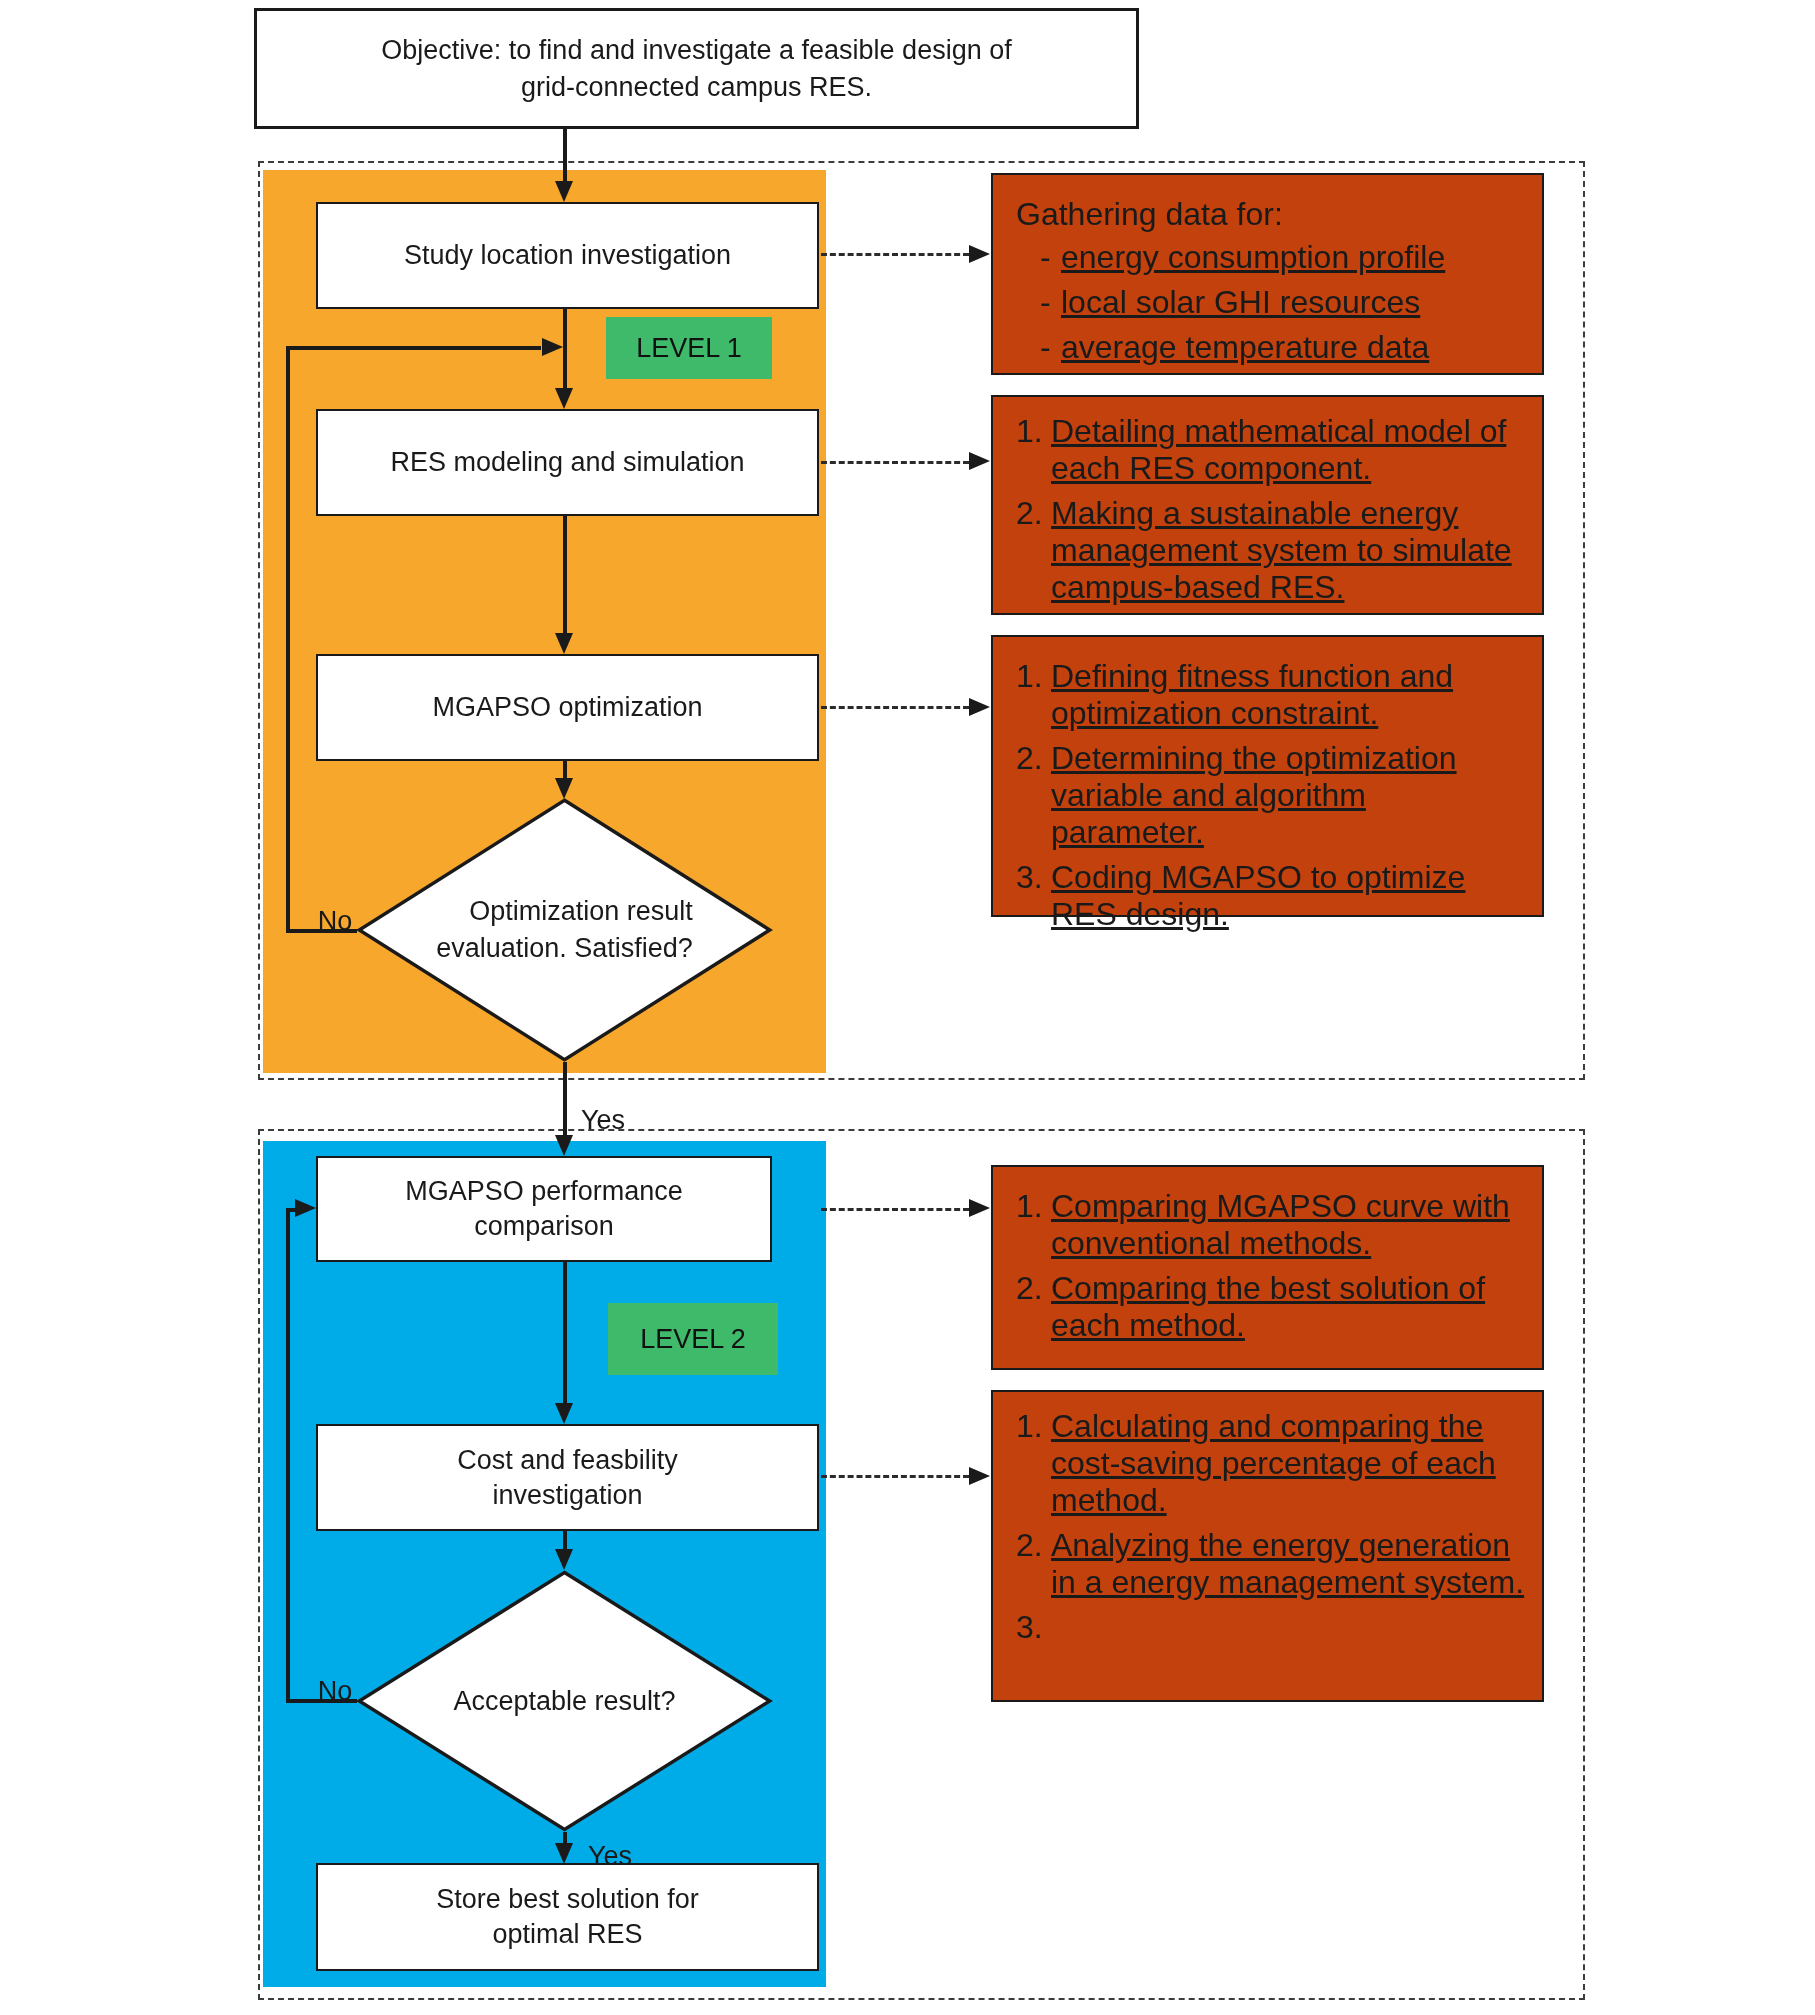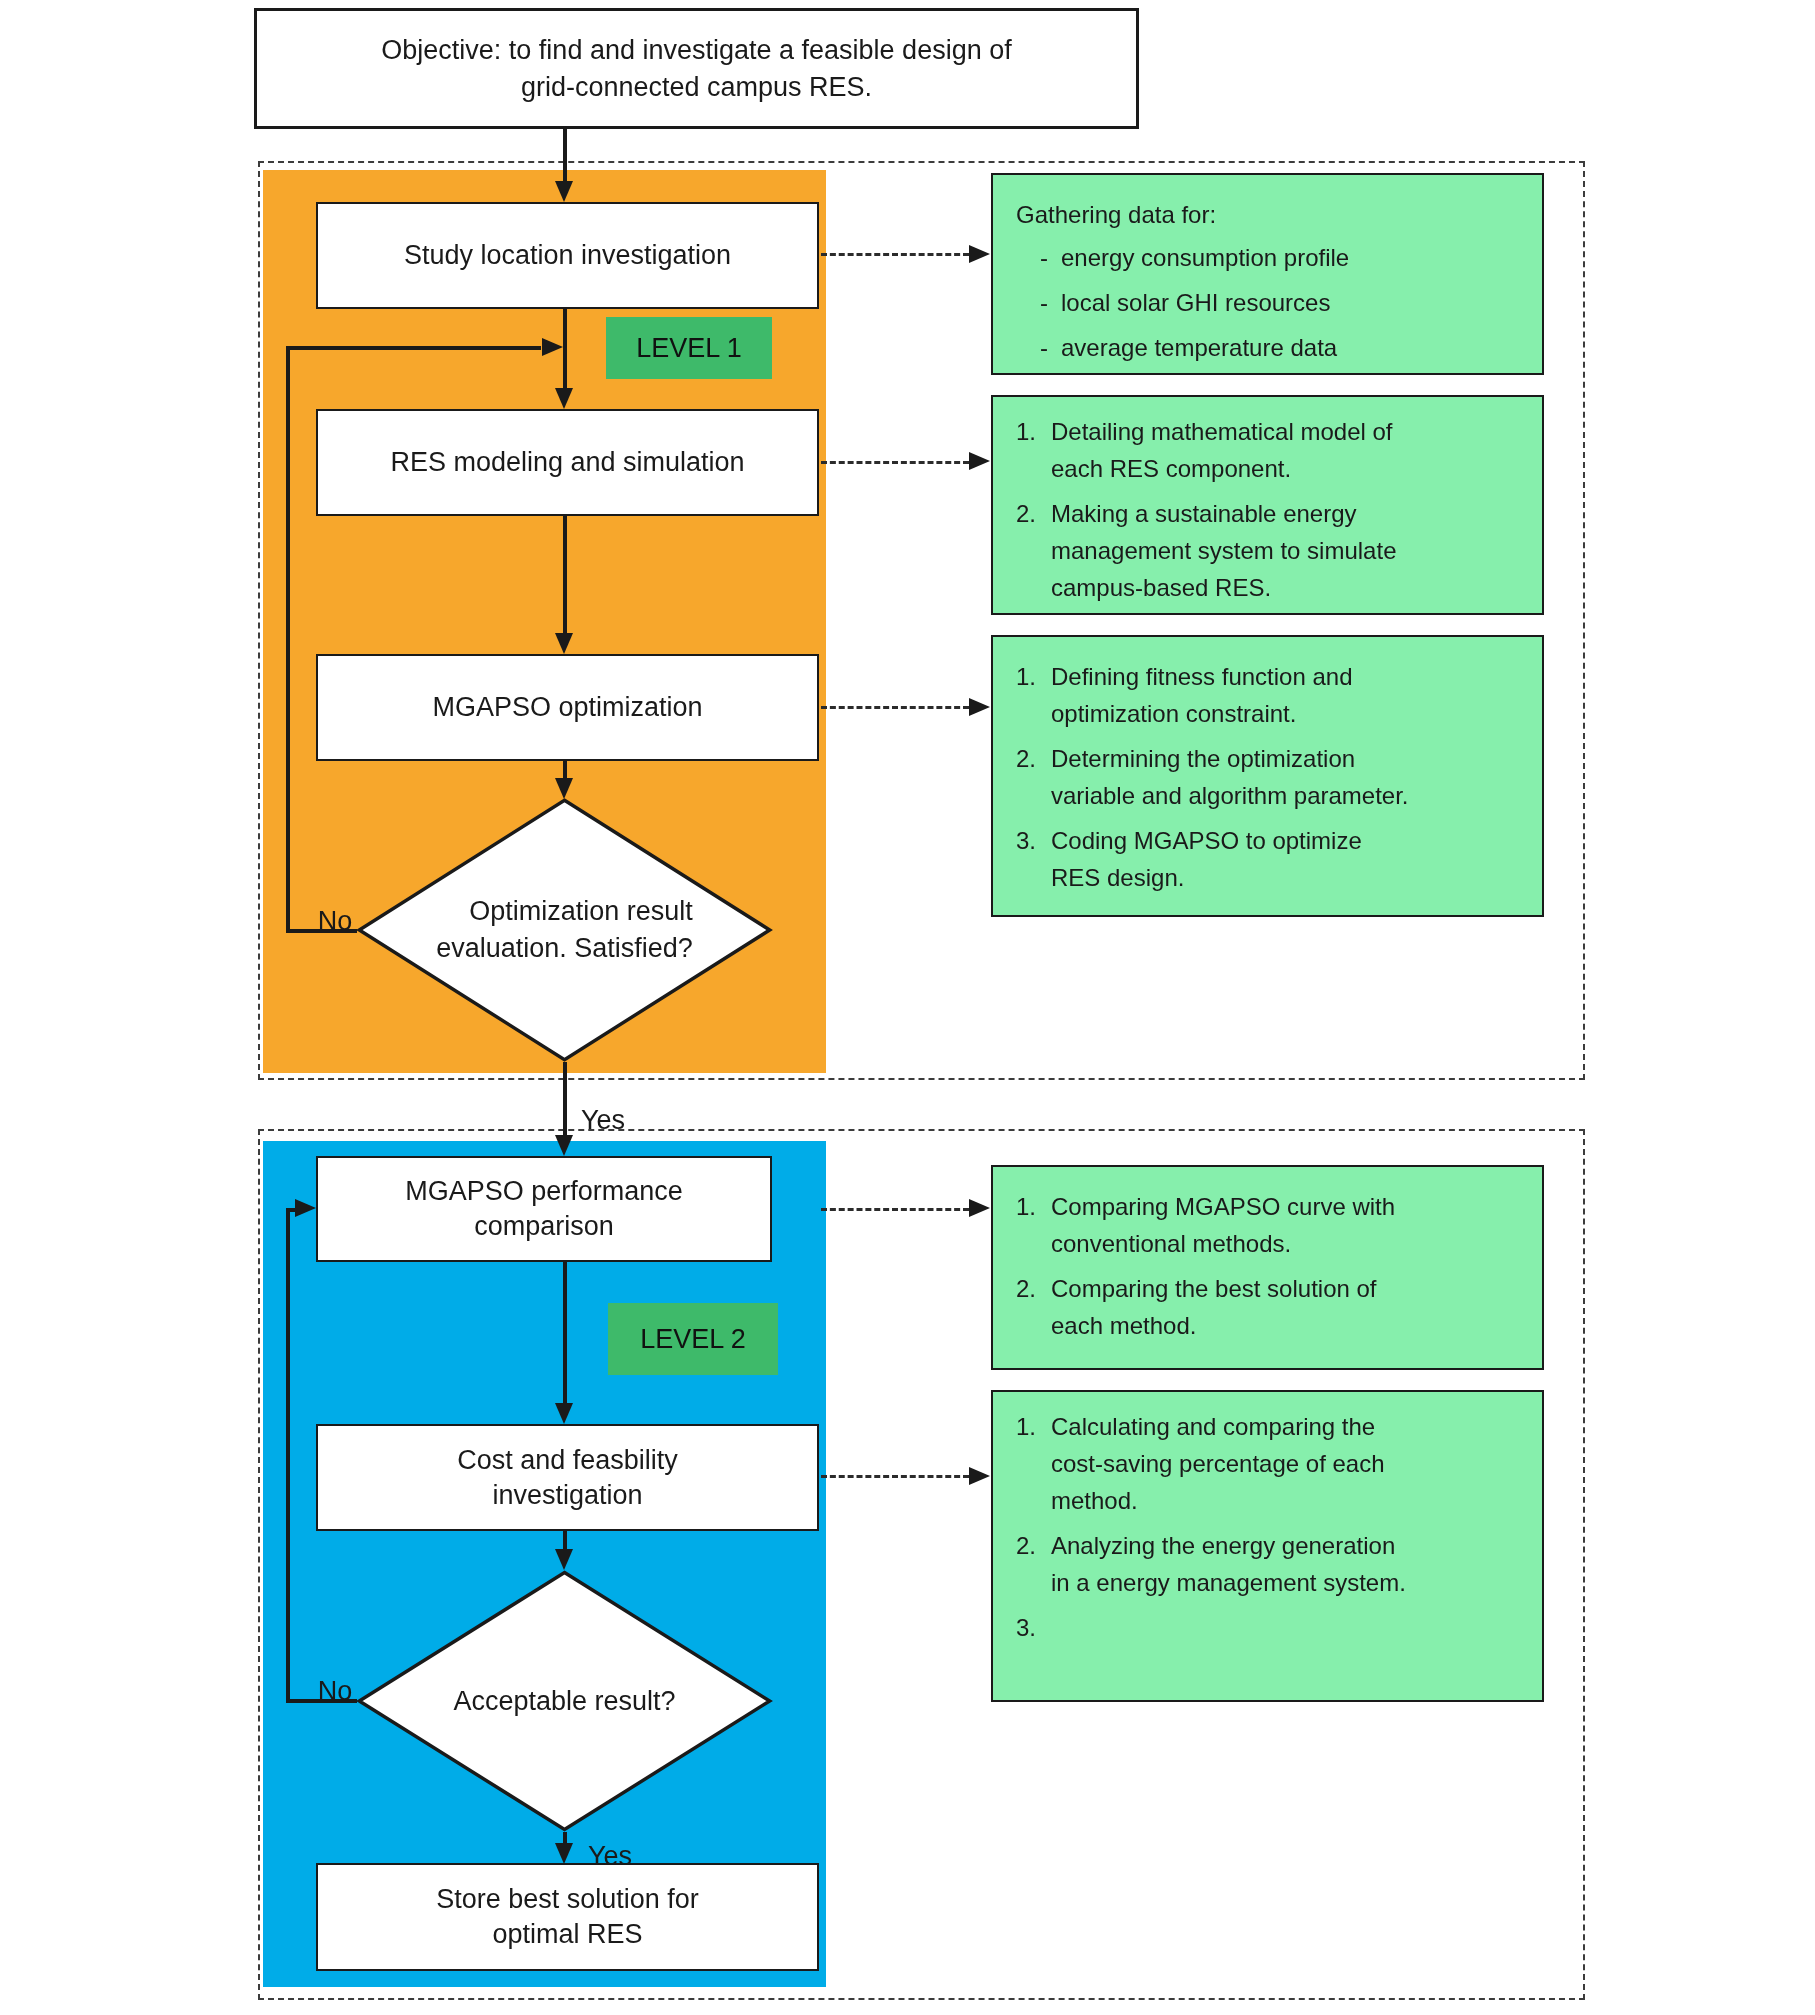--- a/index.html
+++ b/index.html
@@ -16,28 +16,28 @@
   .vline{position:absolute;width:3.5px;background:#1a1a1a;}
   .hline{position:absolute;height:3.5px;background:#1a1a1a;}
   .ah-d{position:absolute;width:0;height:0;border-left:9.8px solid transparent;
         border-right:9.8px solid transparent;border-top:21px solid #1a1a1a;}
   .ah-r{position:absolute;width:0;height:0;border-top:9.8px solid transparent;
         border-bottom:9.8px solid transparent;border-left:21px solid #1a1a1a;}
   .dashline{position:absolute;height:0;border-top:3.5px dashed #2b2b2b;}
   .flowlabel{position:absolute;font-size:27px;line-height:35px;margin-top:15px;}
   .diamond-label{position:absolute;display:flex;align-items:center;justify-content:center;
         text-align:right;font-size:27px;line-height:37px;white-space:pre-line;}
-  .rbox{position:absolute;background:#86efac;border:2.9px solid #1a1a1a;box-sizing:border-box;
-        font-size:24px;line-height:37px;padding:21px 16px 14px 23px;}
+  .rbox{position:absolute;background:#c2410c;border:2.9px solid #1a1a1a;box-sizing:border-box;
+        font-size:32px;line-height:37px;padding:21px 16px 14px 23px;}
   .rhead{margin-bottom:5.8px;}
   .ritem{display:flex;margin-bottom:8px;}
   .ritem .mk{flex:0 0 35px;}
   .ritem.dash{margin-left:24px;}
   .ritem.dash .mk{flex:0 0 21px;}
-  .ritem .tx{white-space:pre-line;}
+  .ritem .tx{white-space:pre-line;text-decoration:underline;}
   svg.diamond{position:absolute;overflow:visible;}
 </style>
 </head>
 <body>
 
 <div id="canvas">
 
   <div class="region" style="left:263px;top:170px;width:563px;height:903px;background:#F7A72C;"></div>
   <div class="region" style="left:263px;top:1141px;width:563px;height:846px;background:#00ACE8;"></div>
 

